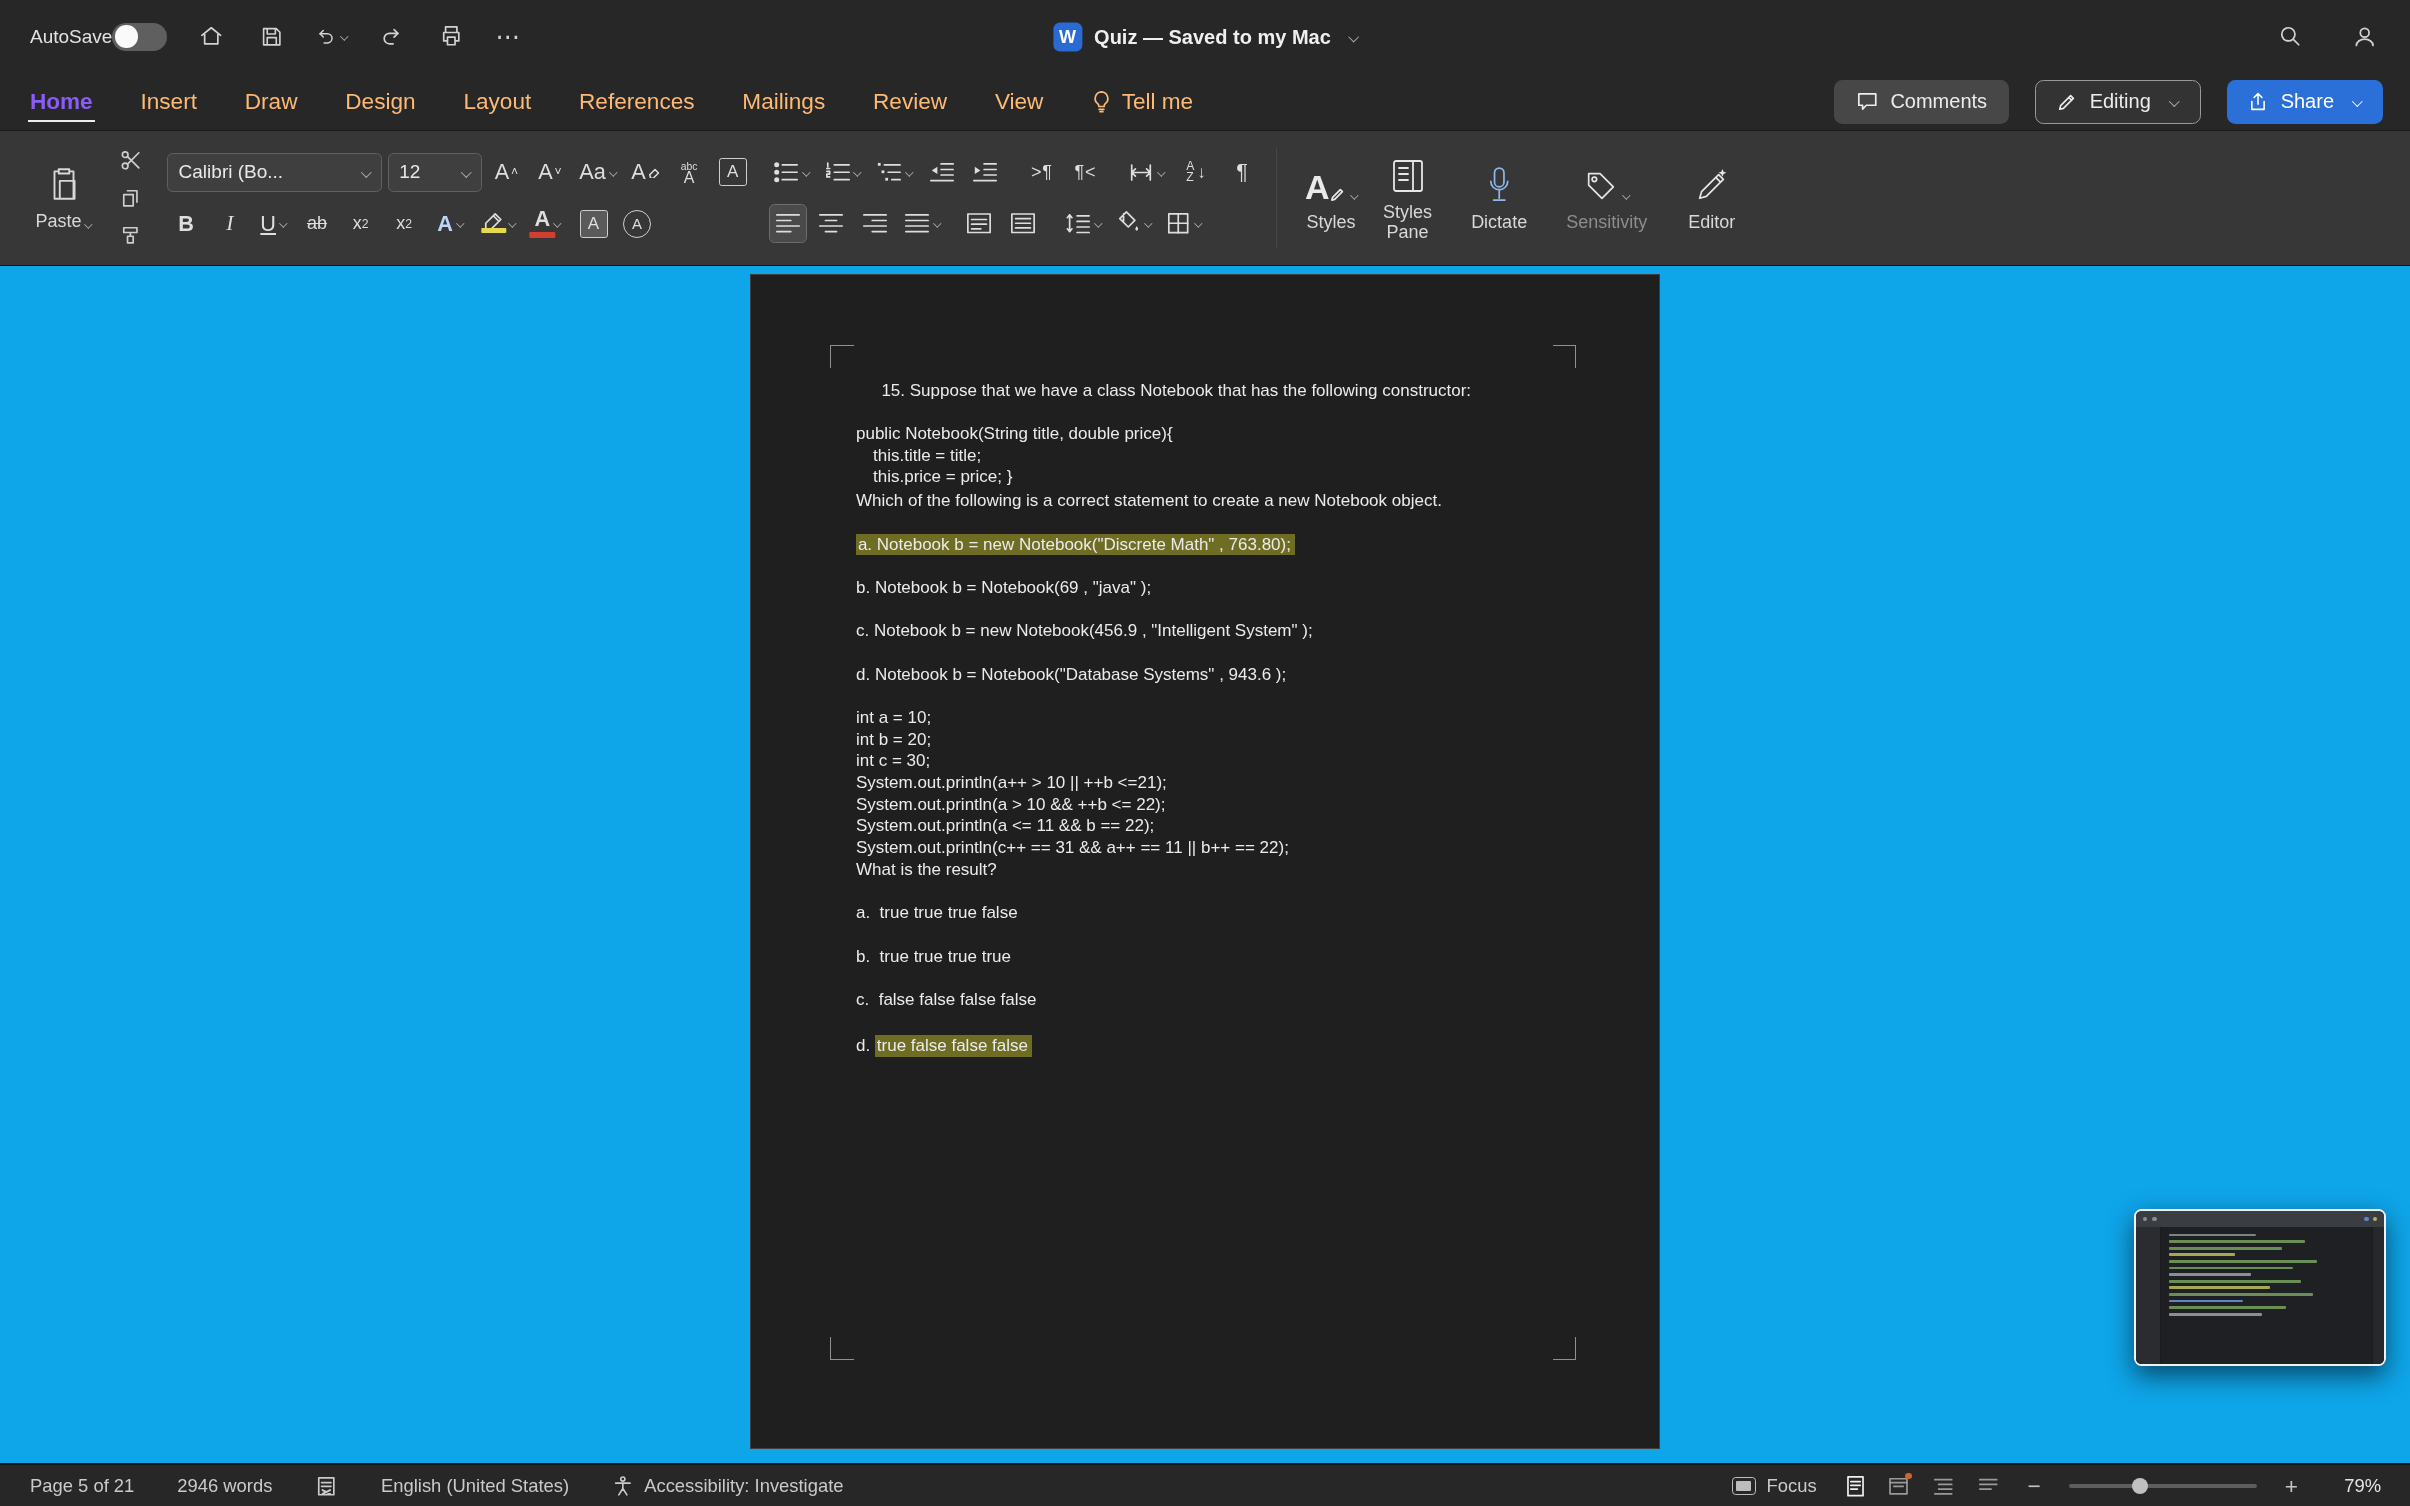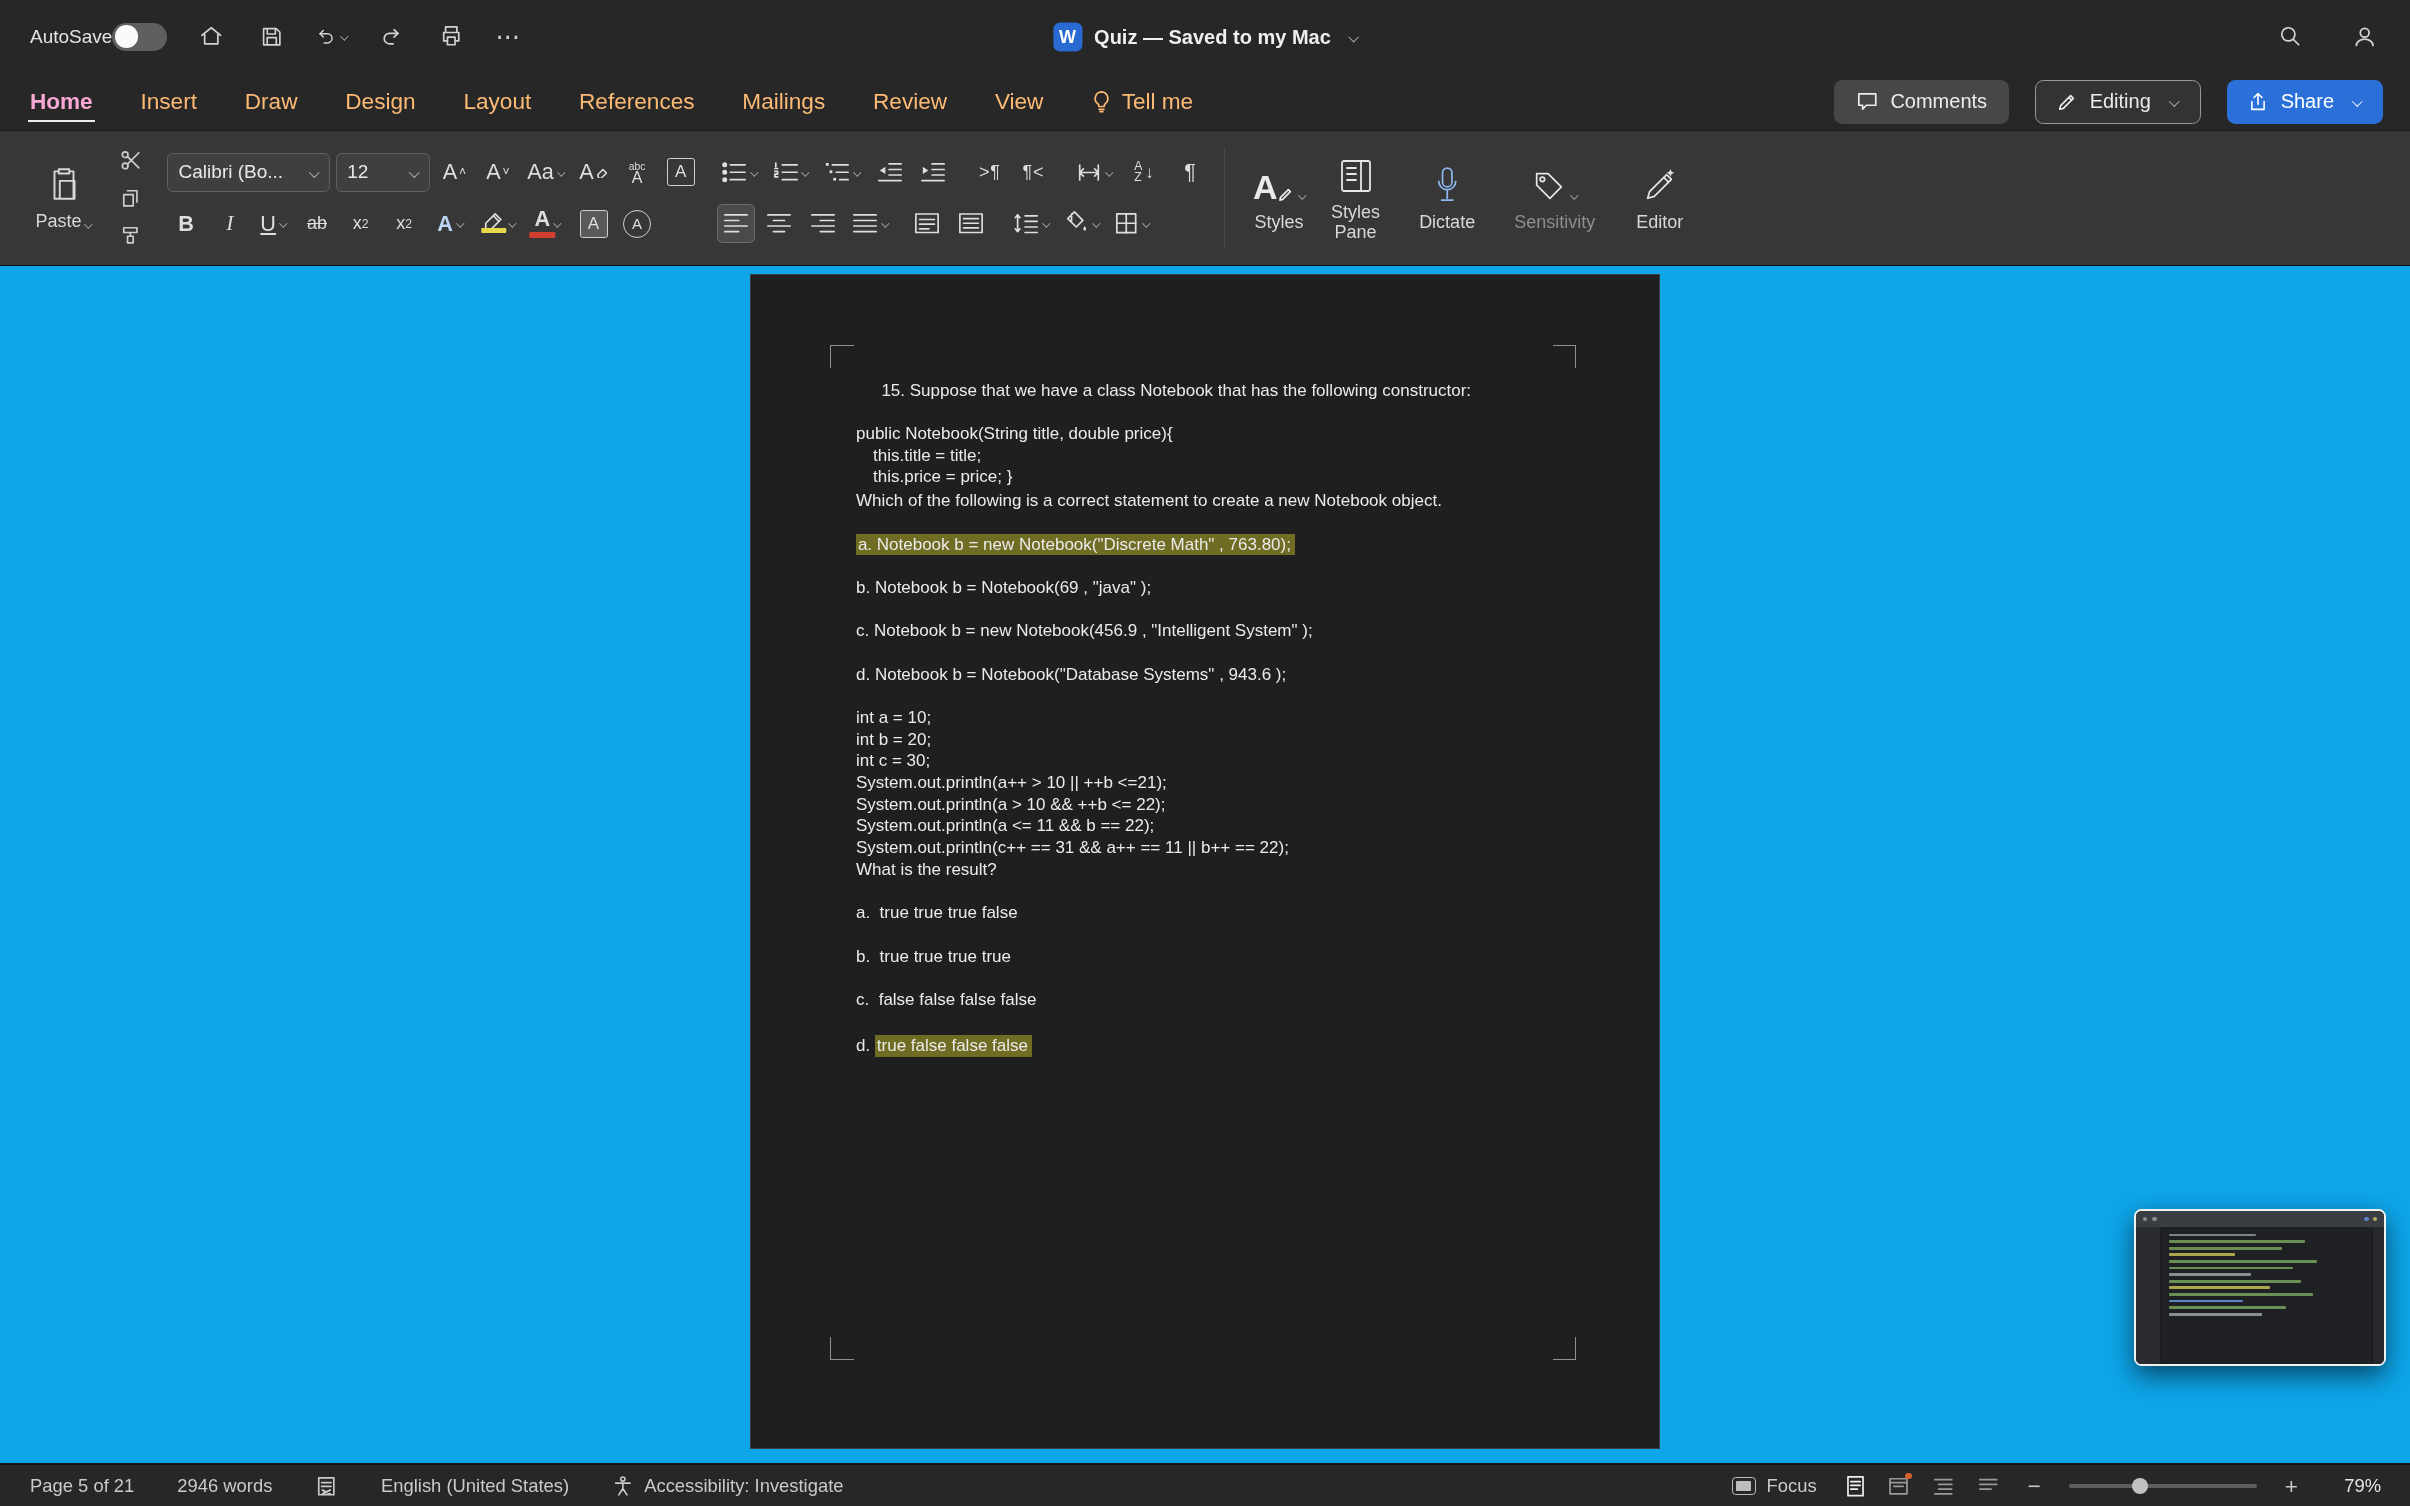--- a/index.html
+++ b/index.html
@@ -19,37 +19,37 @@
   .ell{font-size:24.5px;color:#d2d2d2;letter-spacing:1.9px}
   .tl-center{position:absolute;left:50%;top:50%;transform:translate(-50%,-50%);display:flex;align-items:center;gap:12.2px}
   .wbadge{width:29px;height:29px;border-radius:6.6px;background:#2a6bd3;color:#fff;font-weight:700;font-size:18px;display:flex;align-items:center;justify-content:center}
   .doctitle{font-size:20px;color:#efefef;font-weight:600;display:flex;align-items:center}
   .tl-right{margin-left:auto;display:flex;gap:43px;align-items:center}
 
   
   .tabrow{position:absolute;top:73px;left:0;width:100%;height:57px;background:#272727;display:flex;align-items:center;padding:0 28px}
   .tabs{display:flex;gap:44px;align-items:flex-end}
   .tab{font-size:22.6px;color:#fdba74;padding:7.5px 1.9px;display:flex;gap:9.4px;align-items:center}
-  .tab.active{color:#f9a8d4;font-weight:700;border-bottom:2.8px solid #ededed;padding-bottom:4.7px}
+  .tab.active{color:#8b5cf6;font-weight:700;border-bottom:2.8px solid #ededed;padding-bottom:4.7px}
   .actions{margin-left:auto;display:flex;gap:26px;align-items:center}
   .pill{height:44px;border-radius:8.5px;display:flex;align-items:center;gap:12.2px;padding:0 21.7px;font-size:20px;color:#ececec;background:#474747}
   .pill.editing{background:#333;border:1.9px solid #999}
   .pill.share{background:var(--accent,#2b70d9);color:#fff}
 
   
   .ribbon{position:absolute;top:131px;left:0;width:100%;height:135px;background:#373737;border-bottom:0.9px solid #141414;display:flex;align-items:center;padding:0 22.6px}
   .grp{display:flex;align-items:center}
   .bigv{display:flex;flex-direction:column;align-items:center;justify-content:center;gap:8.5px;padding:3.8px 13px;border-radius:7.5px;color:#d8d8d8}
   .blabel{font-size:18px;color:#d8d8d8;line-height:20px;text-align:center;white-space:nowrap}
   .smallcol{display:flex;flex-direction:column;gap:11.3px;padding:0 9.4px}
   .sbtn{width:34px;height:26px;display:flex;align-items:center;justify-content:center;color:#cdcdcd}
   .colgrp{display:flex;flex-direction:column;justify-content:center;gap:10.4px}
   .frow{display:flex;align-items:center;gap:5.6px;height:41px}
   .select{height:39px;background:#3f3f3f;border:0.9px solid #606060;border-radius:5.6px;display:flex;align-items:center;padding:0 10.4px;font-size:19px;color:#e8e8e8}
-  .fontname{width:163px;justify-content:space-between}
+  .fontname{width:215px;justify-content:space-between}
   .fontsize{width:94px;justify-content:space-between}
   .tbtn{min-width:43px;height:39px;display:flex;align-items:center;justify-content:center;color:#dedede;font-size:21.7px;border-radius:5.6px;position:relative;padding:0 4.7px}
   .tbtn.narrow{min-width:38px}
   .tbtn.active{background:#4a4a4a;border:0.9px solid #6d6d6d}
   .bold{font-weight:700}.ital{font-style:italic;font-family:"Liberation Serif",serif}
   .undl{text-decoration:underline}.strik{text-decoration:line-through}
   .mini{font-size:12.2px;margin-left:1.9px;color:#dedede}
   .supmini{font-size:12.2px;vertical-align:super}.submini{font-size:12.2px;vertical-align:sub}
   .cbar{width:25.4px;height:5.6px;border-radius:0.9px;position:absolute;bottom:3.8px;left:50%;transform:translateX(-50%)}
   .boxA{width:28px;height:28px;border:1.5px solid #cfcfcf;border-radius:2.8px;display:flex;align-items:center;justify-content:center;font-size:17px}

